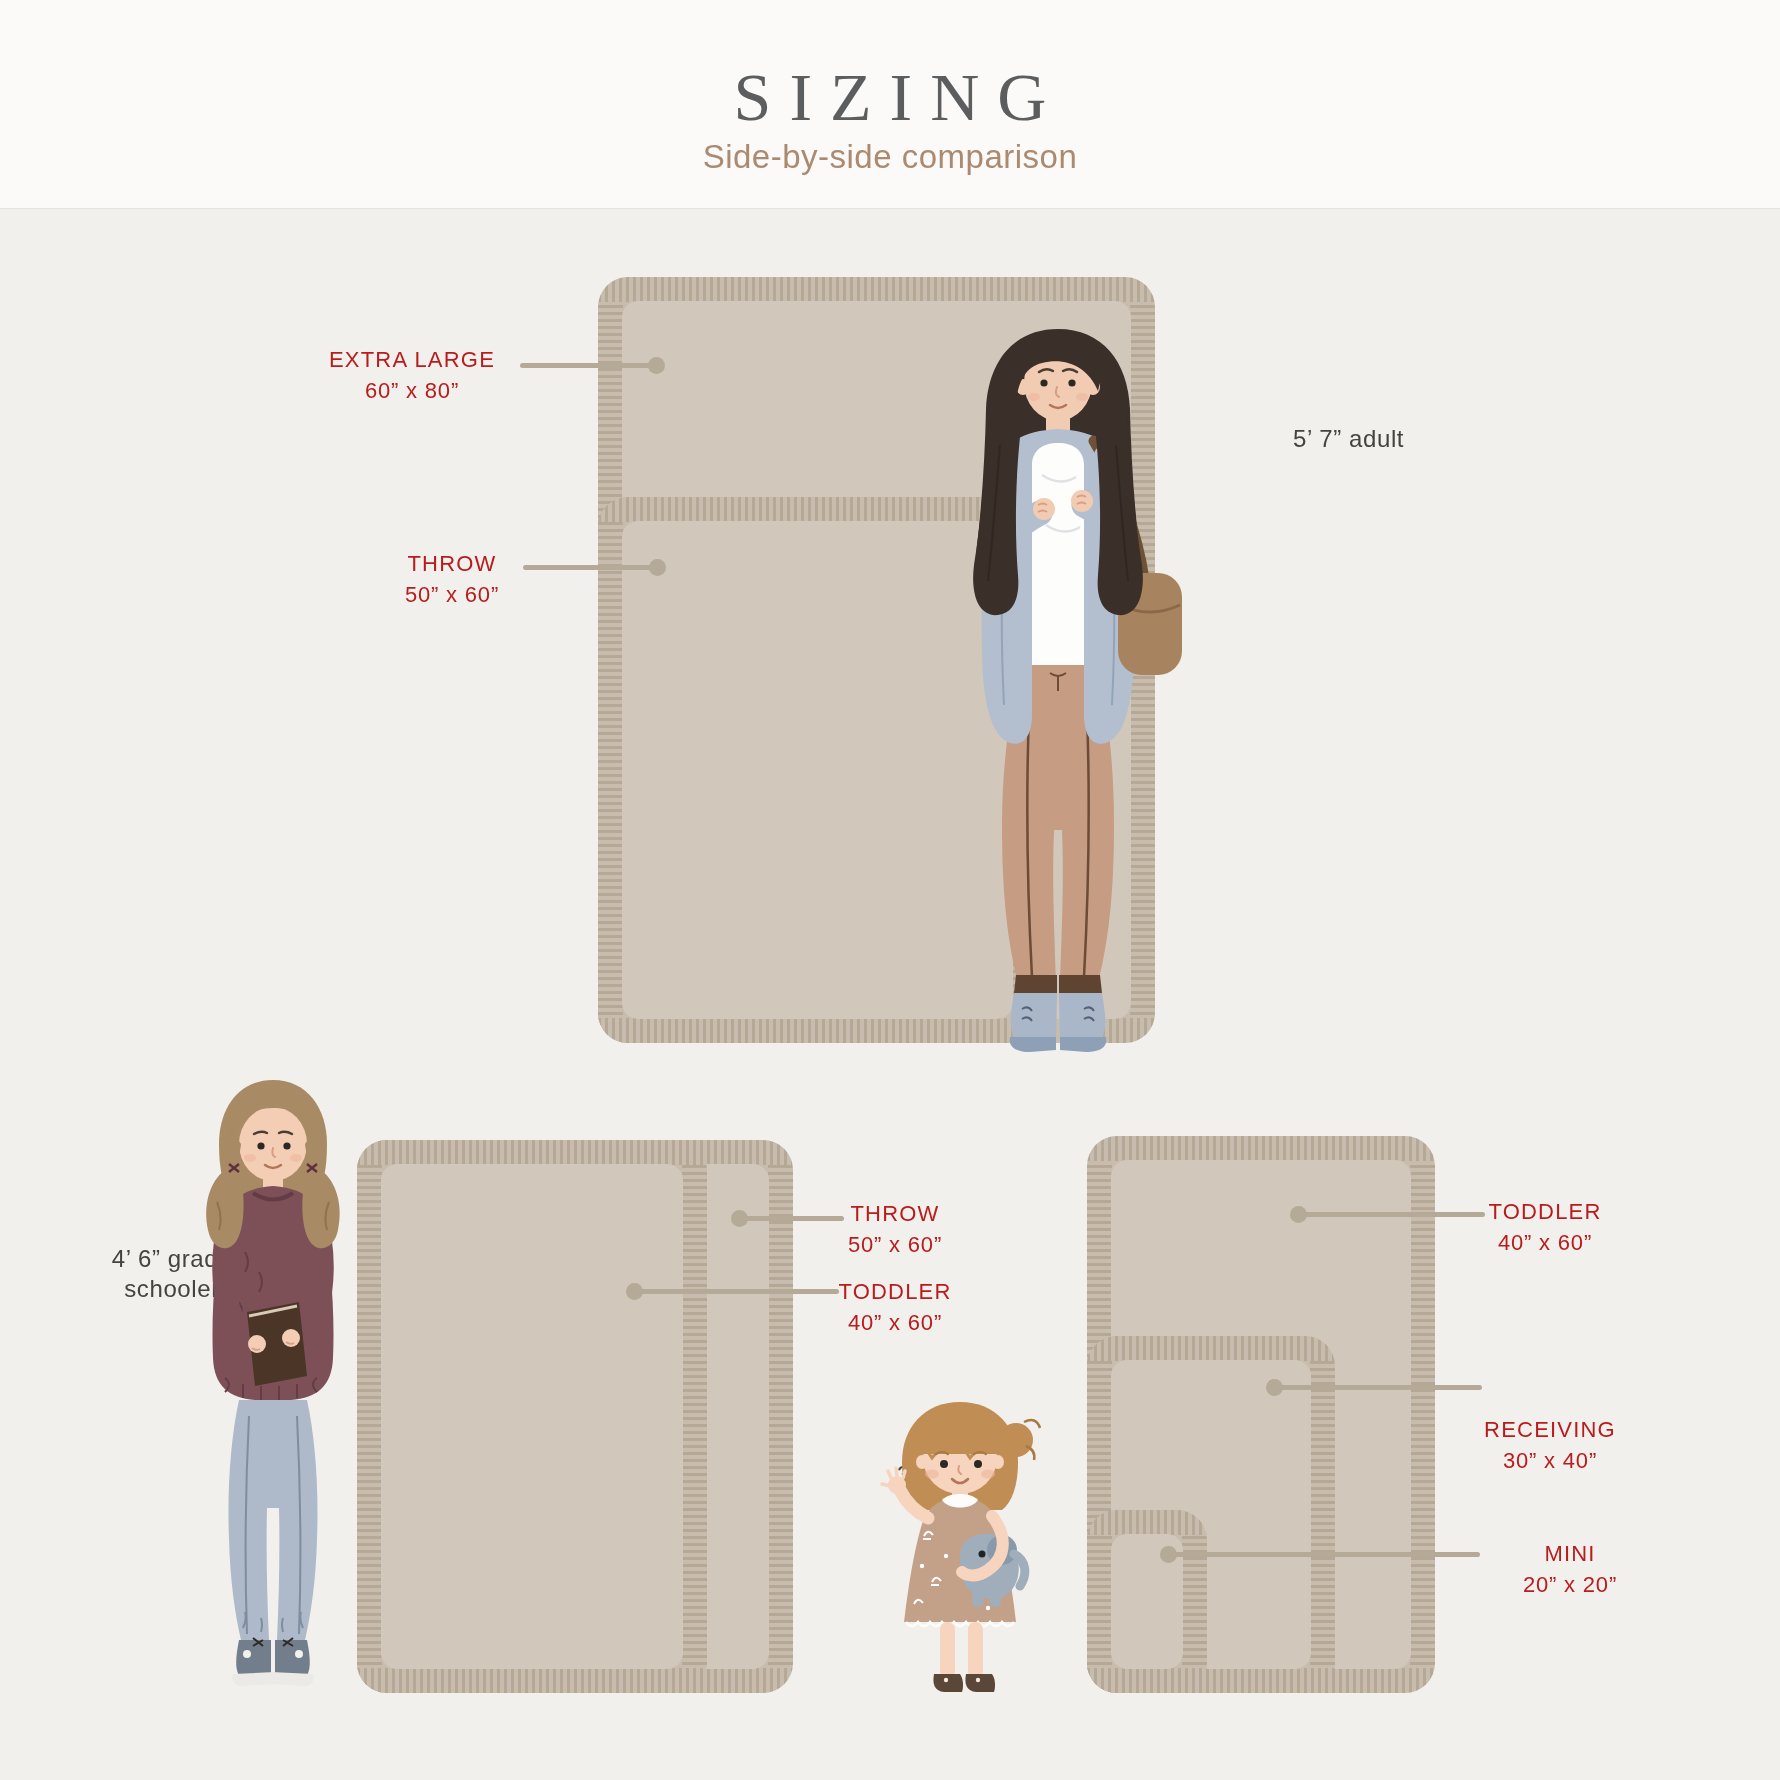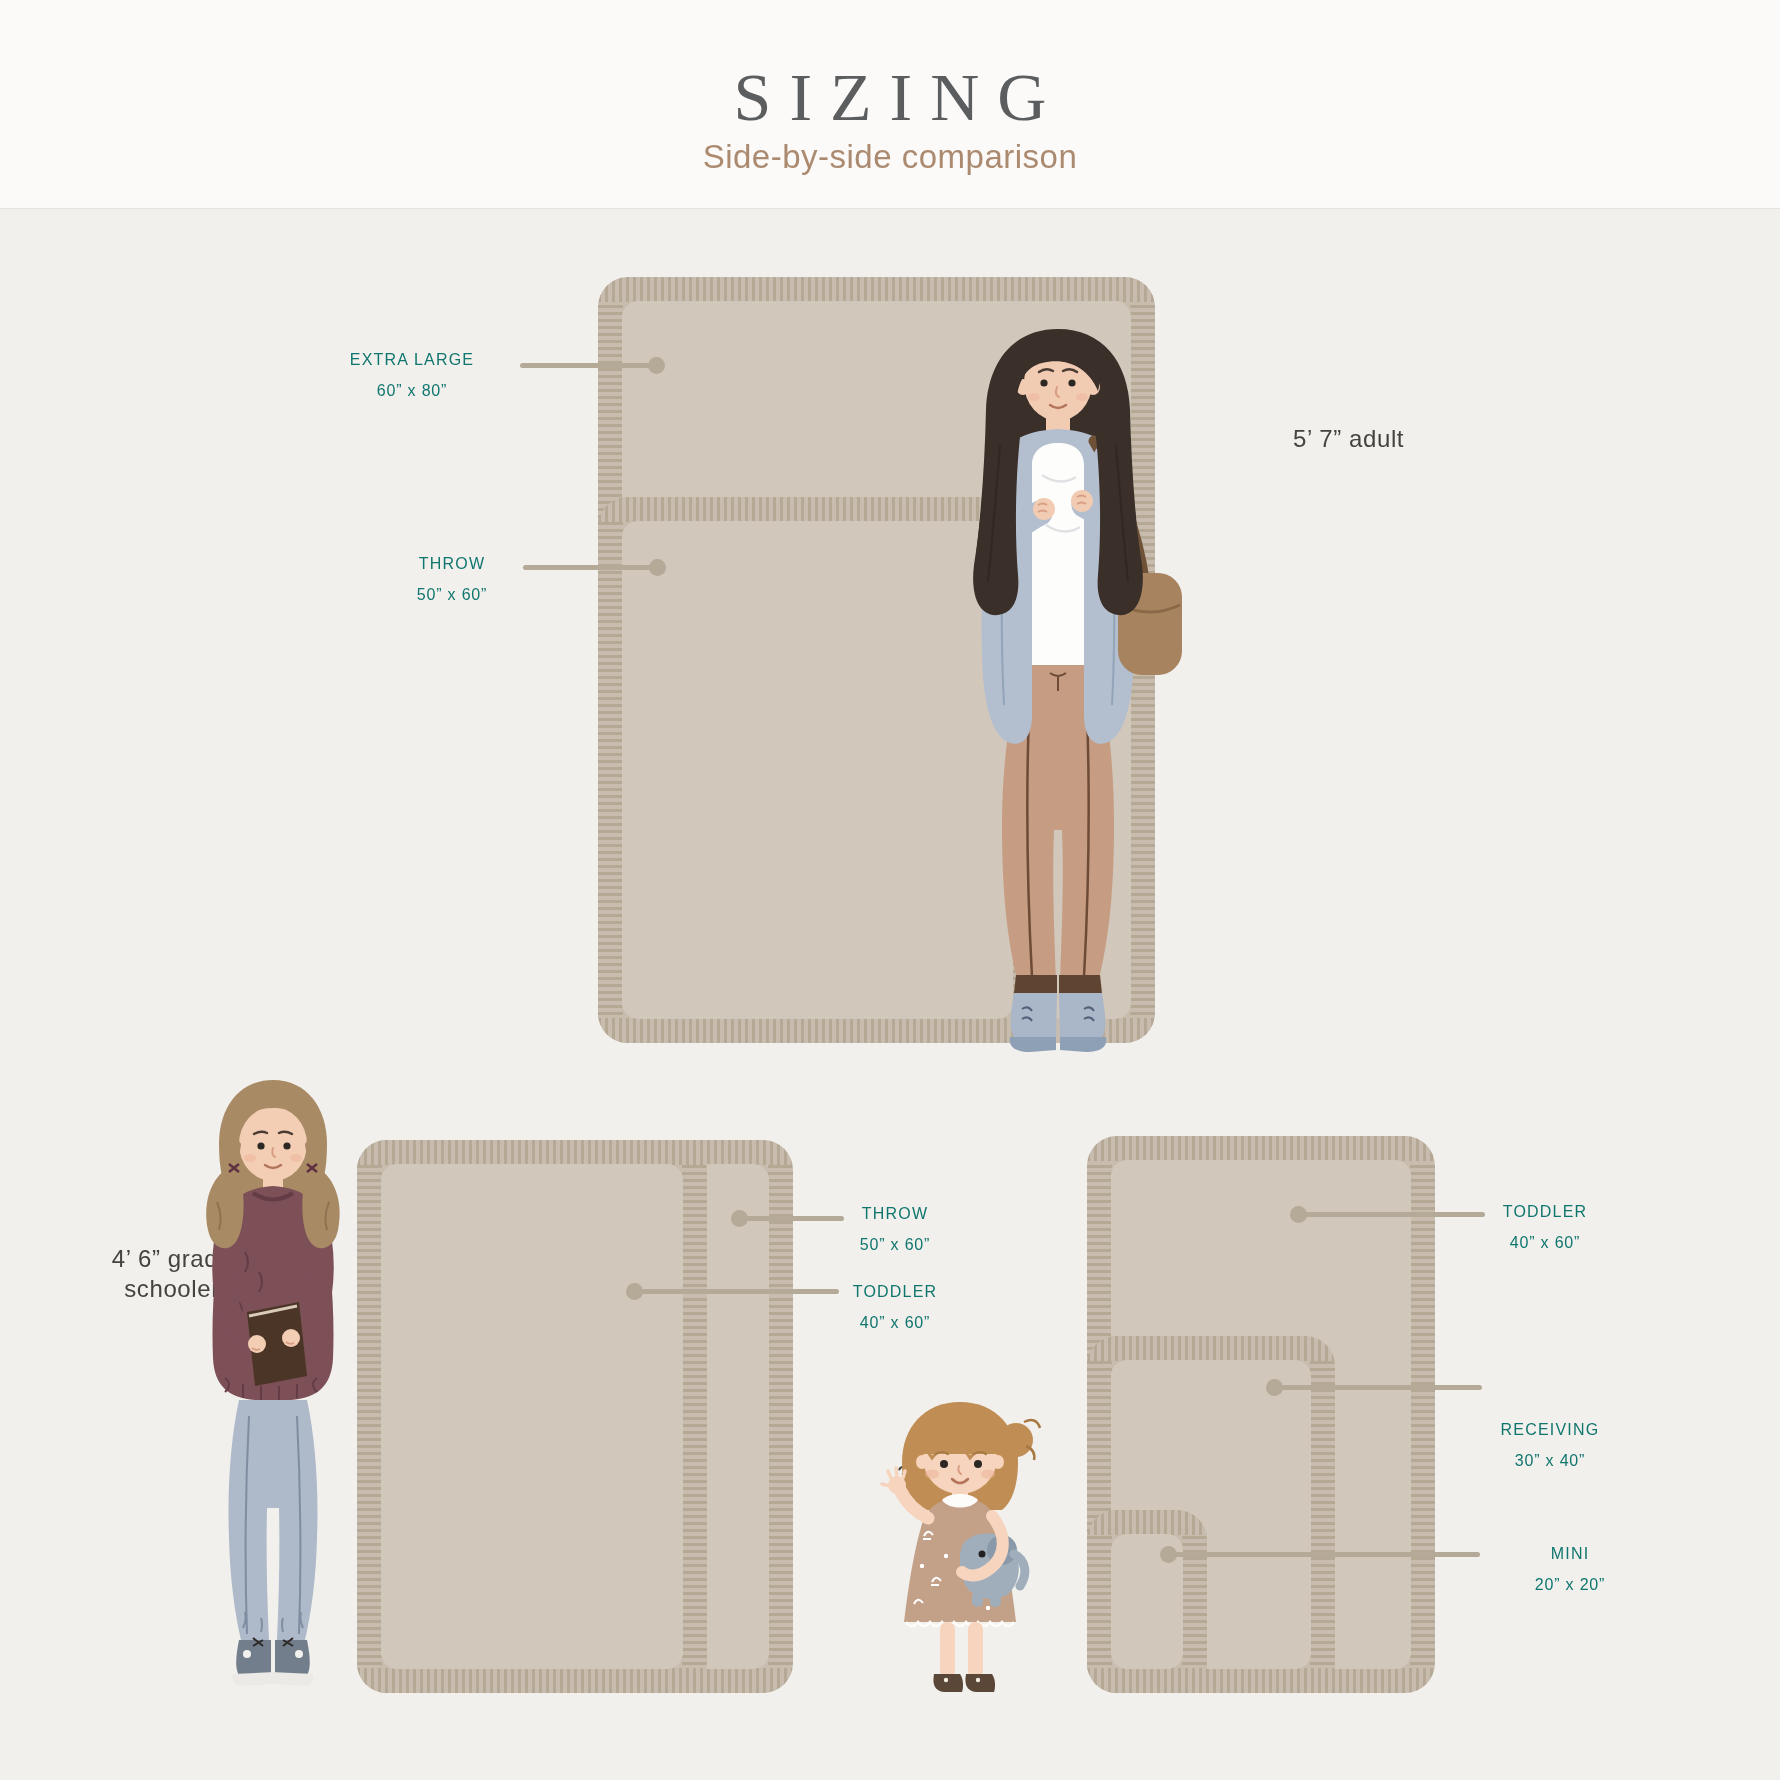--- a/index.html
+++ b/index.html
@@ -22,21 +22,21 @@
       repeating-linear-gradient(0deg,#b5a894 0 3px,#c7bcad 3px 7px) right top / 25px 100% no-repeat,
       #c7bcad;}
   .blanket::after{content:"";position:absolute;inset:24px;border-radius:16px;background:#d1c7bb;}
   
   .lead{position:absolute;height:5px;background:#b5a997;border-radius:3px;}
   .lead::before{content:"";position:absolute;top:-6px;width:17px;height:17px;border-radius:50%;
                 background:#b5a997;}
   .lead.dl::before{left:-9px;}
   .lead.dr::before{right:-9px;}
   
-  .lbl{position:absolute;text-align:center;color:#0f766e;font-size:16px;line-height:31px;
+  .lbl{position:absolute;text-align:center;color:#b91c1c;font-size:22px;line-height:31px;
        letter-spacing:1.2px;}
   .lbl .nm{display:block;}
   .lbl .sz{display:block;letter-spacing:.8px;}
   .plabel{position:absolute;color:#44433e;font-size:24px;line-height:30px;letter-spacing:.6px;
           text-align:center;}
   .figure{position:absolute;}
 </style>
 </head>
 <body>
 

